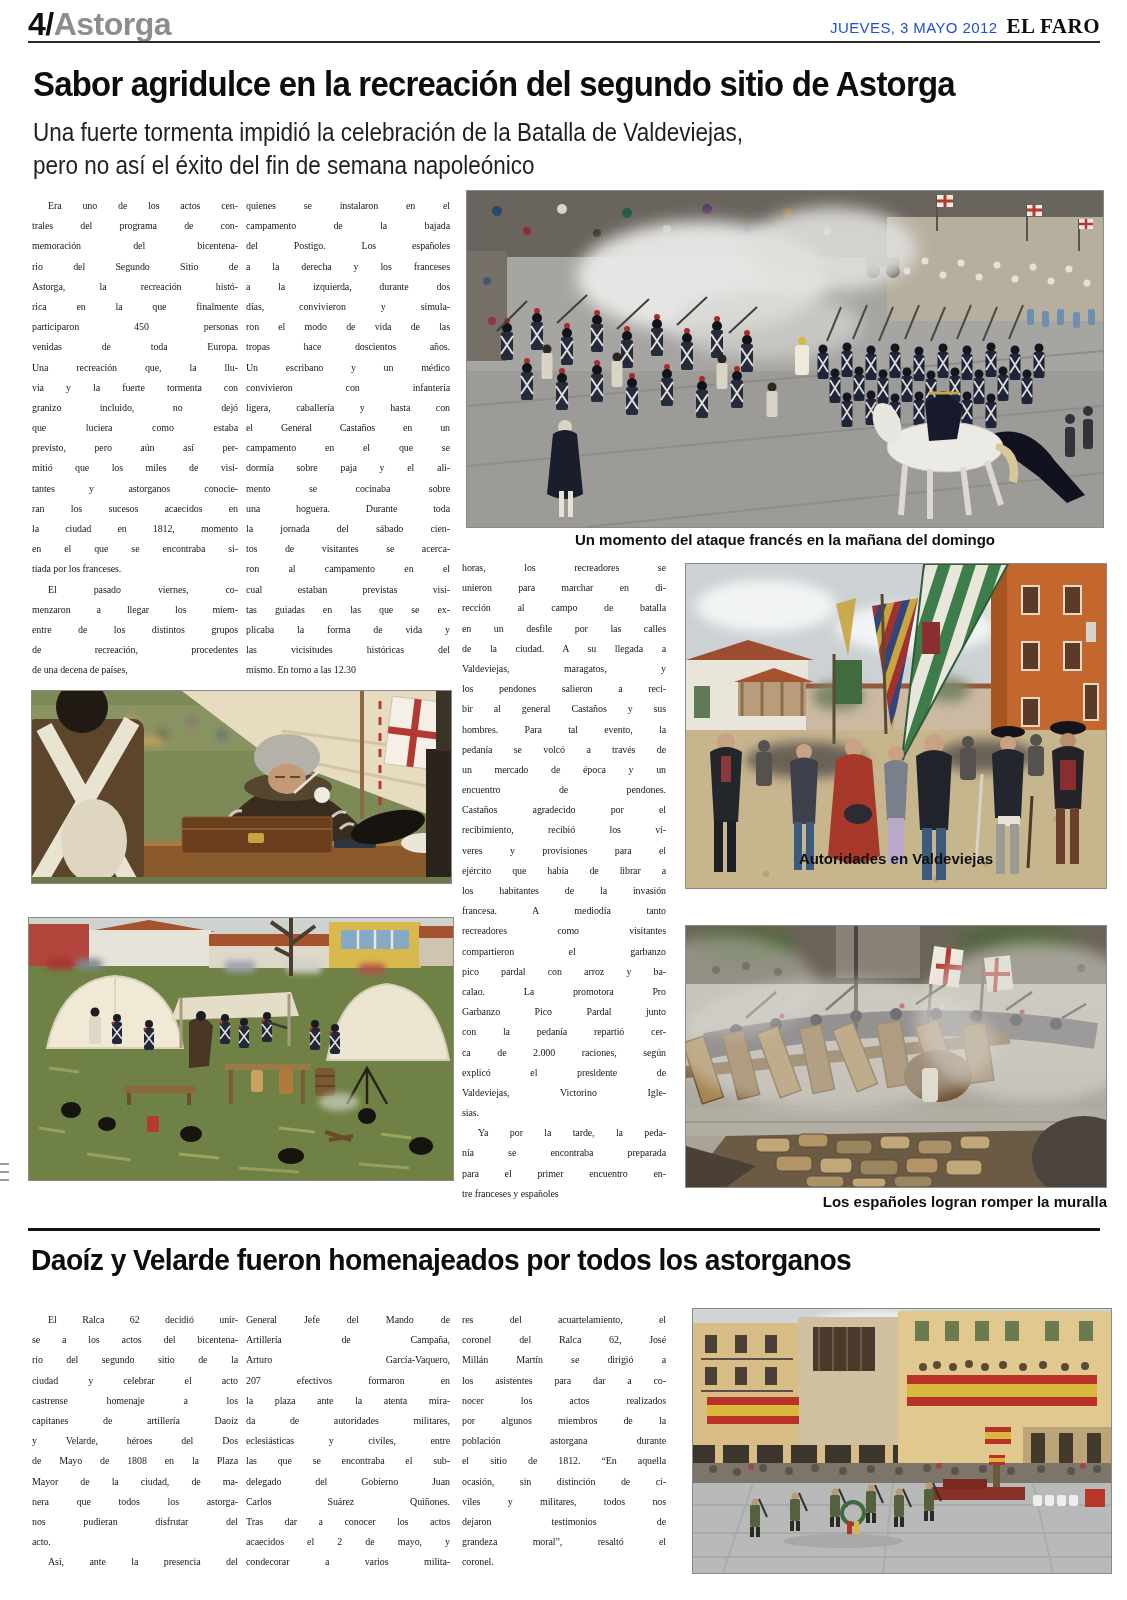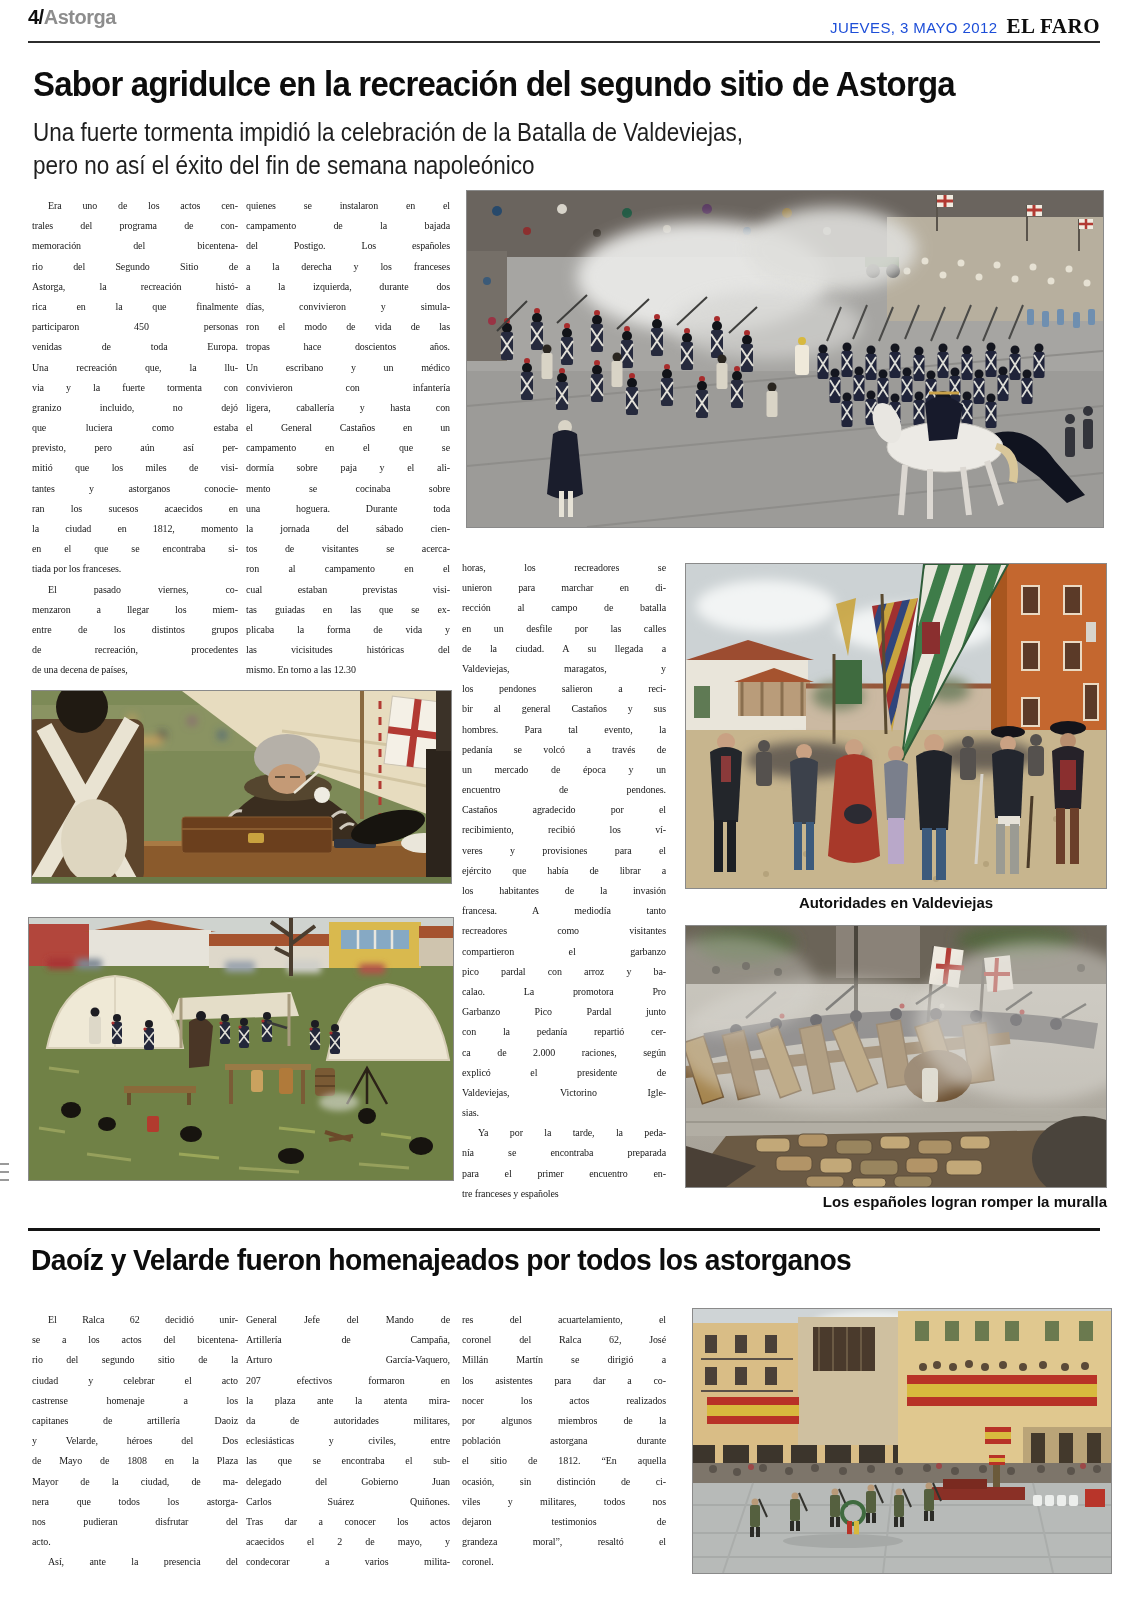--- a/index.html
+++ b/index.html
@@ -1,21 +1,21 @@
 <!DOCTYPE html>
 <html><head>
 <meta charset="utf-8">
 <style>
   html,body{margin:0;padding:0;background:#ffffff;}
   .page{position:relative;width:1127px;height:1600px;background:#ffffff;overflow:hidden;
         font-family:"Liberation Serif",serif;color:#1c1c1c;}
 
   
   .kicker{position:absolute;left:28px;top:6px;font-family:"Liberation Sans",sans-serif;
-          font-weight:bold;font-size:20px;letter-spacing:-0.5px;}
+          font-weight:bold;font-size:32px;letter-spacing:-0.5px;}
   .kicker .num{color:#0e0e0e;}
   .kicker .sec{color:#8d8d8d;}
   .dateline{position:absolute;right:27px;top:14px;display:flex;align-items:baseline;gap:9px;}
   .date{font-family:"Liberation Sans",sans-serif;font-size:15px;letter-spacing:.4px;color:#1d4ed8;}
   .masthead{font-family:"Liberation Serif",serif;font-weight:bold;font-size:21px;color:#0d0d0d;letter-spacing:.5px;}
   .rule1{position:absolute;left:28px;top:41px;width:1072px;height:2px;background:#2c2c2c;}
   .rule2{position:absolute;left:28px;top:1228px;width:1072px;height:3px;background:#141414;}
 
   
   .headline1{position:absolute;left:33px;top:64px;width:1090px;font-family:"Liberation Sans",sans-serif;
@@ -47,21 +47,21 @@
   #ph3{left:28px;top:917px;width:424px;height:262px;}
   #ph4{left:685px;top:563px;width:420px;height:324px;}
   #ph5{left:685px;top:925px;width:420px;height:261px;}
   #ph6{left:692px;top:1308px;width:418px;height:264px;}
 
   .caption{position:absolute;text-align:center;font-family:"Liberation Sans",sans-serif;
            font-weight:bold;font-size:15px;color:#101010;}
   #cap1{left:466px;top:531px;width:638px;}
   #cap2{left:31px;top:930px;width:421px;}
   #cap3{left:28px;top:1186px;width:426px;}
-  #cap4{left:685px;top:894px;width:422px;}
+  #cap4{left:685px;top:850px;width:422px;}
   #cap5{left:685px;top:1193px;width:422px;text-align:right;}
 
   
   .regmarks{position:absolute;left:0;top:1163px;width:10px;}
   .regmarks div{width:9px;height:2px;background:#9a9a9a;margin-bottom:6px;}
 </style>
 </head>
 <body>
 
 <div class="page">
@@ -322,20 +322,21 @@
           <path d="M-16,-54 h30" stroke="#caa34a" stroke-width="3"></path>
       </g>
       <g fill="#33343b">
           <rect x="598" y="236" width="10" height="30" rx="3"></rect>
           <rect x="616" y="228" width="10" height="30" rx="3"></rect>
           <circle cx="603" cy="228" r="5"></circle>
           <circle cx="621" cy="220" r="5"></circle>
         </g>
     </svg>
   </div>
+  <div id="cap1" class="caption">Un momento del ataque francés en la mañana del domingo</div>
 
   <div id="ph2" class="photo">
     <svg viewBox="0 0 419 192" preserveAspectRatio="none">
       <defs>
           <filter id="p2b" x="-40%" y="-40%" width="180%" height="180%">
             <feGaussianBlur stdDeviation="4"></feGaussianBlur>
           </filter>
         </defs>
       <rect width="419" height="192" fill="#7d8a57"></rect>
       <rect y="14" width="419" height="46" fill="#8a9362"></rect>

